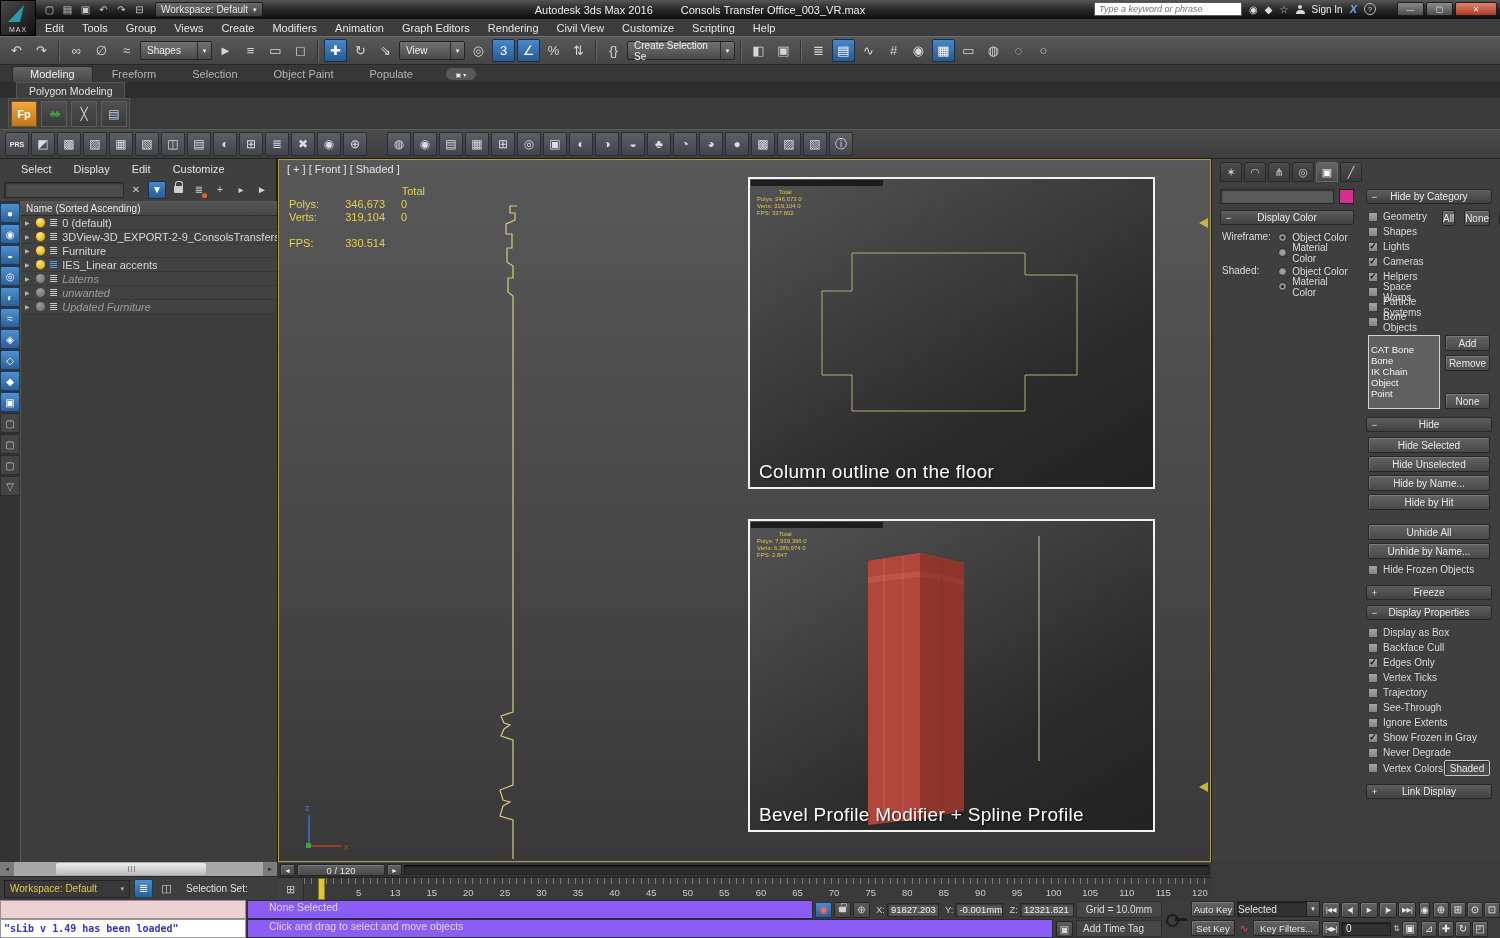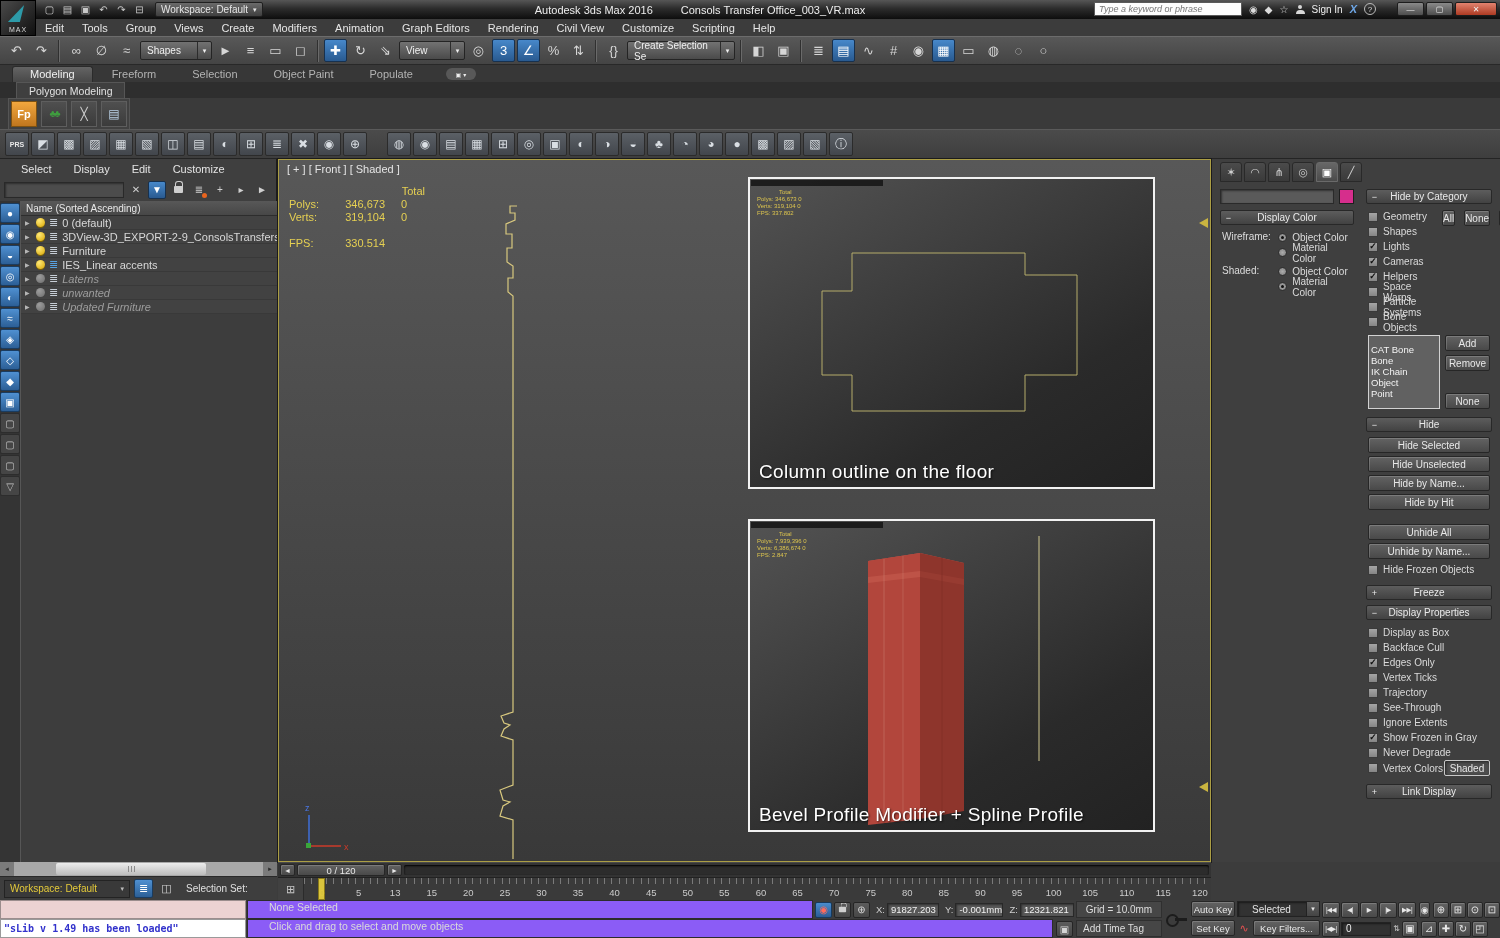--- a/index.html
+++ b/index.html
@@ -171,21 +171,21 @@
 .gridbox{left:1076px;top:901px;width:86px;height:17px}
 .timetag{left:1076px;top:920px;width:86px;height:17px;justify-content:flex-start;padding-left:6px}
 .notif{left:1056px;top:921px}
 .keywrap{left:1163px;top:900px;width:27px;height:38px;display:flex;align-items:center;justify-content:center}
 .keyico{width:21px;height:10px;position:relative}
 .keyico::before{content:"";position:absolute;left:0;top:0;width:9px;height:9px;border:2.5px solid #1c1c1c;border-radius:50%}
 .keyico::after{content:"";position:absolute;left:9px;top:3.5px;width:12px;height:3px;background:#1c1c1c}
 .akwrap{left:1191px;top:900px;width:131px;height:38px;display:flex;flex-direction:column;gap:2px;padding-top:1px}
 .akrow{display:flex;gap:2px;height:17px}
 .akbtn{width:44px;font-size:9.5px}
-.seldd{width:83px;height:16px;background:#323232;border:1px solid #222;box-shadow:inset 1px 1px 2px rgba(0,0,0,.5);display:flex;align-items:center;justify-content:space-between;font-size:10px;color:#e4e4e4;padding-left:14px}
+.seldd{width:83px;height:16px;background:#323232;border:1px solid #222;box-shadow:inset 1px 1px 2px rgba(0,0,0,.5);display:flex;align-items:center;justify-content:space-between;font-size:10px;color:#e4e4e4;padding-left:0}
 .seldd .car{width:13px;height:100%;display:flex;align-items:center;justify-content:center;font-size:7px;background:linear-gradient(#5e5e5e,#454545);border-left:1px solid #222}
 .curveic{width:14px;height:16px;display:flex;align-items:center;justify-content:center;color:#e05050;font-size:11px}
 .kfbtn{width:67px;font-size:9.5px}
 .pbwrap{left:1322px;top:900px;width:178px;height:38px;display:flex;flex-direction:column;gap:2px;padding-top:1px}
 .pbrow{display:flex;gap:1px;height:17px;align-items:center}
 .pbtn{width:18px;height:16px;font-size:6.5px;letter-spacing:-.5px}
 .navbtn{width:16px;height:16px;font-size:10px}
 .framef{width:50px;height:14px;background:#323232;border:1px solid #222;box-shadow:inset 1px 1px 2px rgba(0,0,0,.5);font-size:10px;color:#eee;display:flex;align-items:center;padding-left:4px}
 .spin{width:9px;height:16px;display:flex;align-items:center;justify-content:center;font-size:8px;color:#ccc}
 .caption-sh{text-shadow:1px 1px 2px rgba(0,0,0,.7)}

